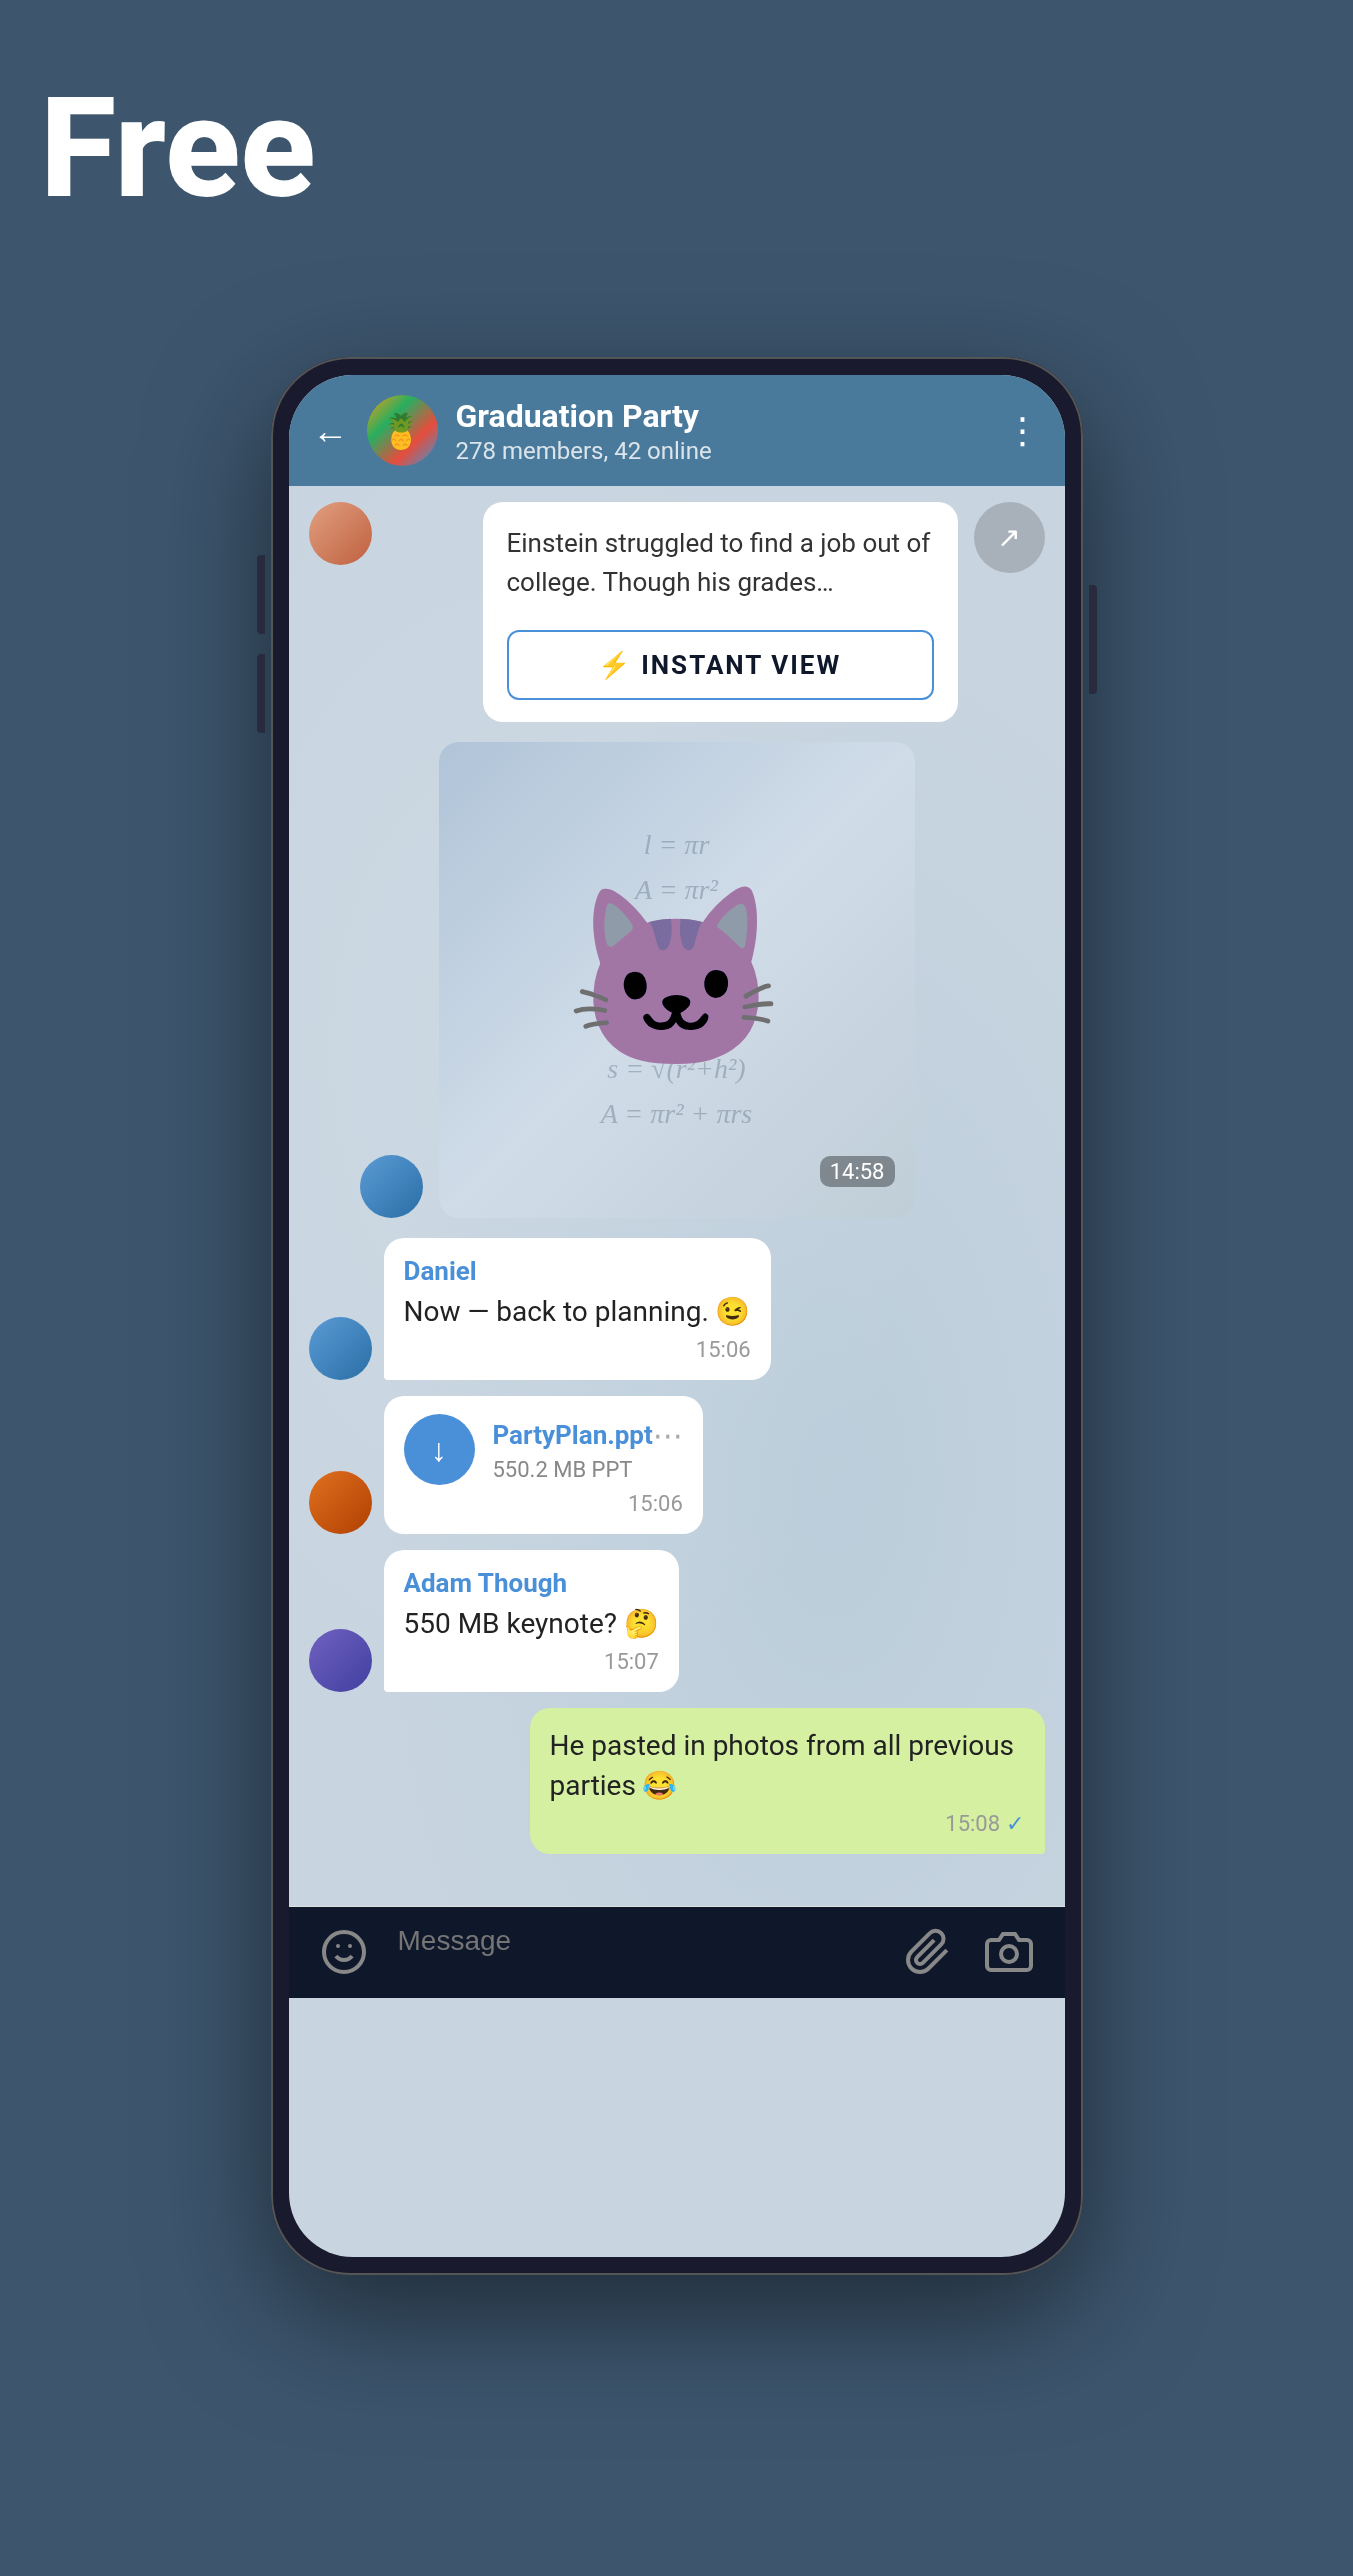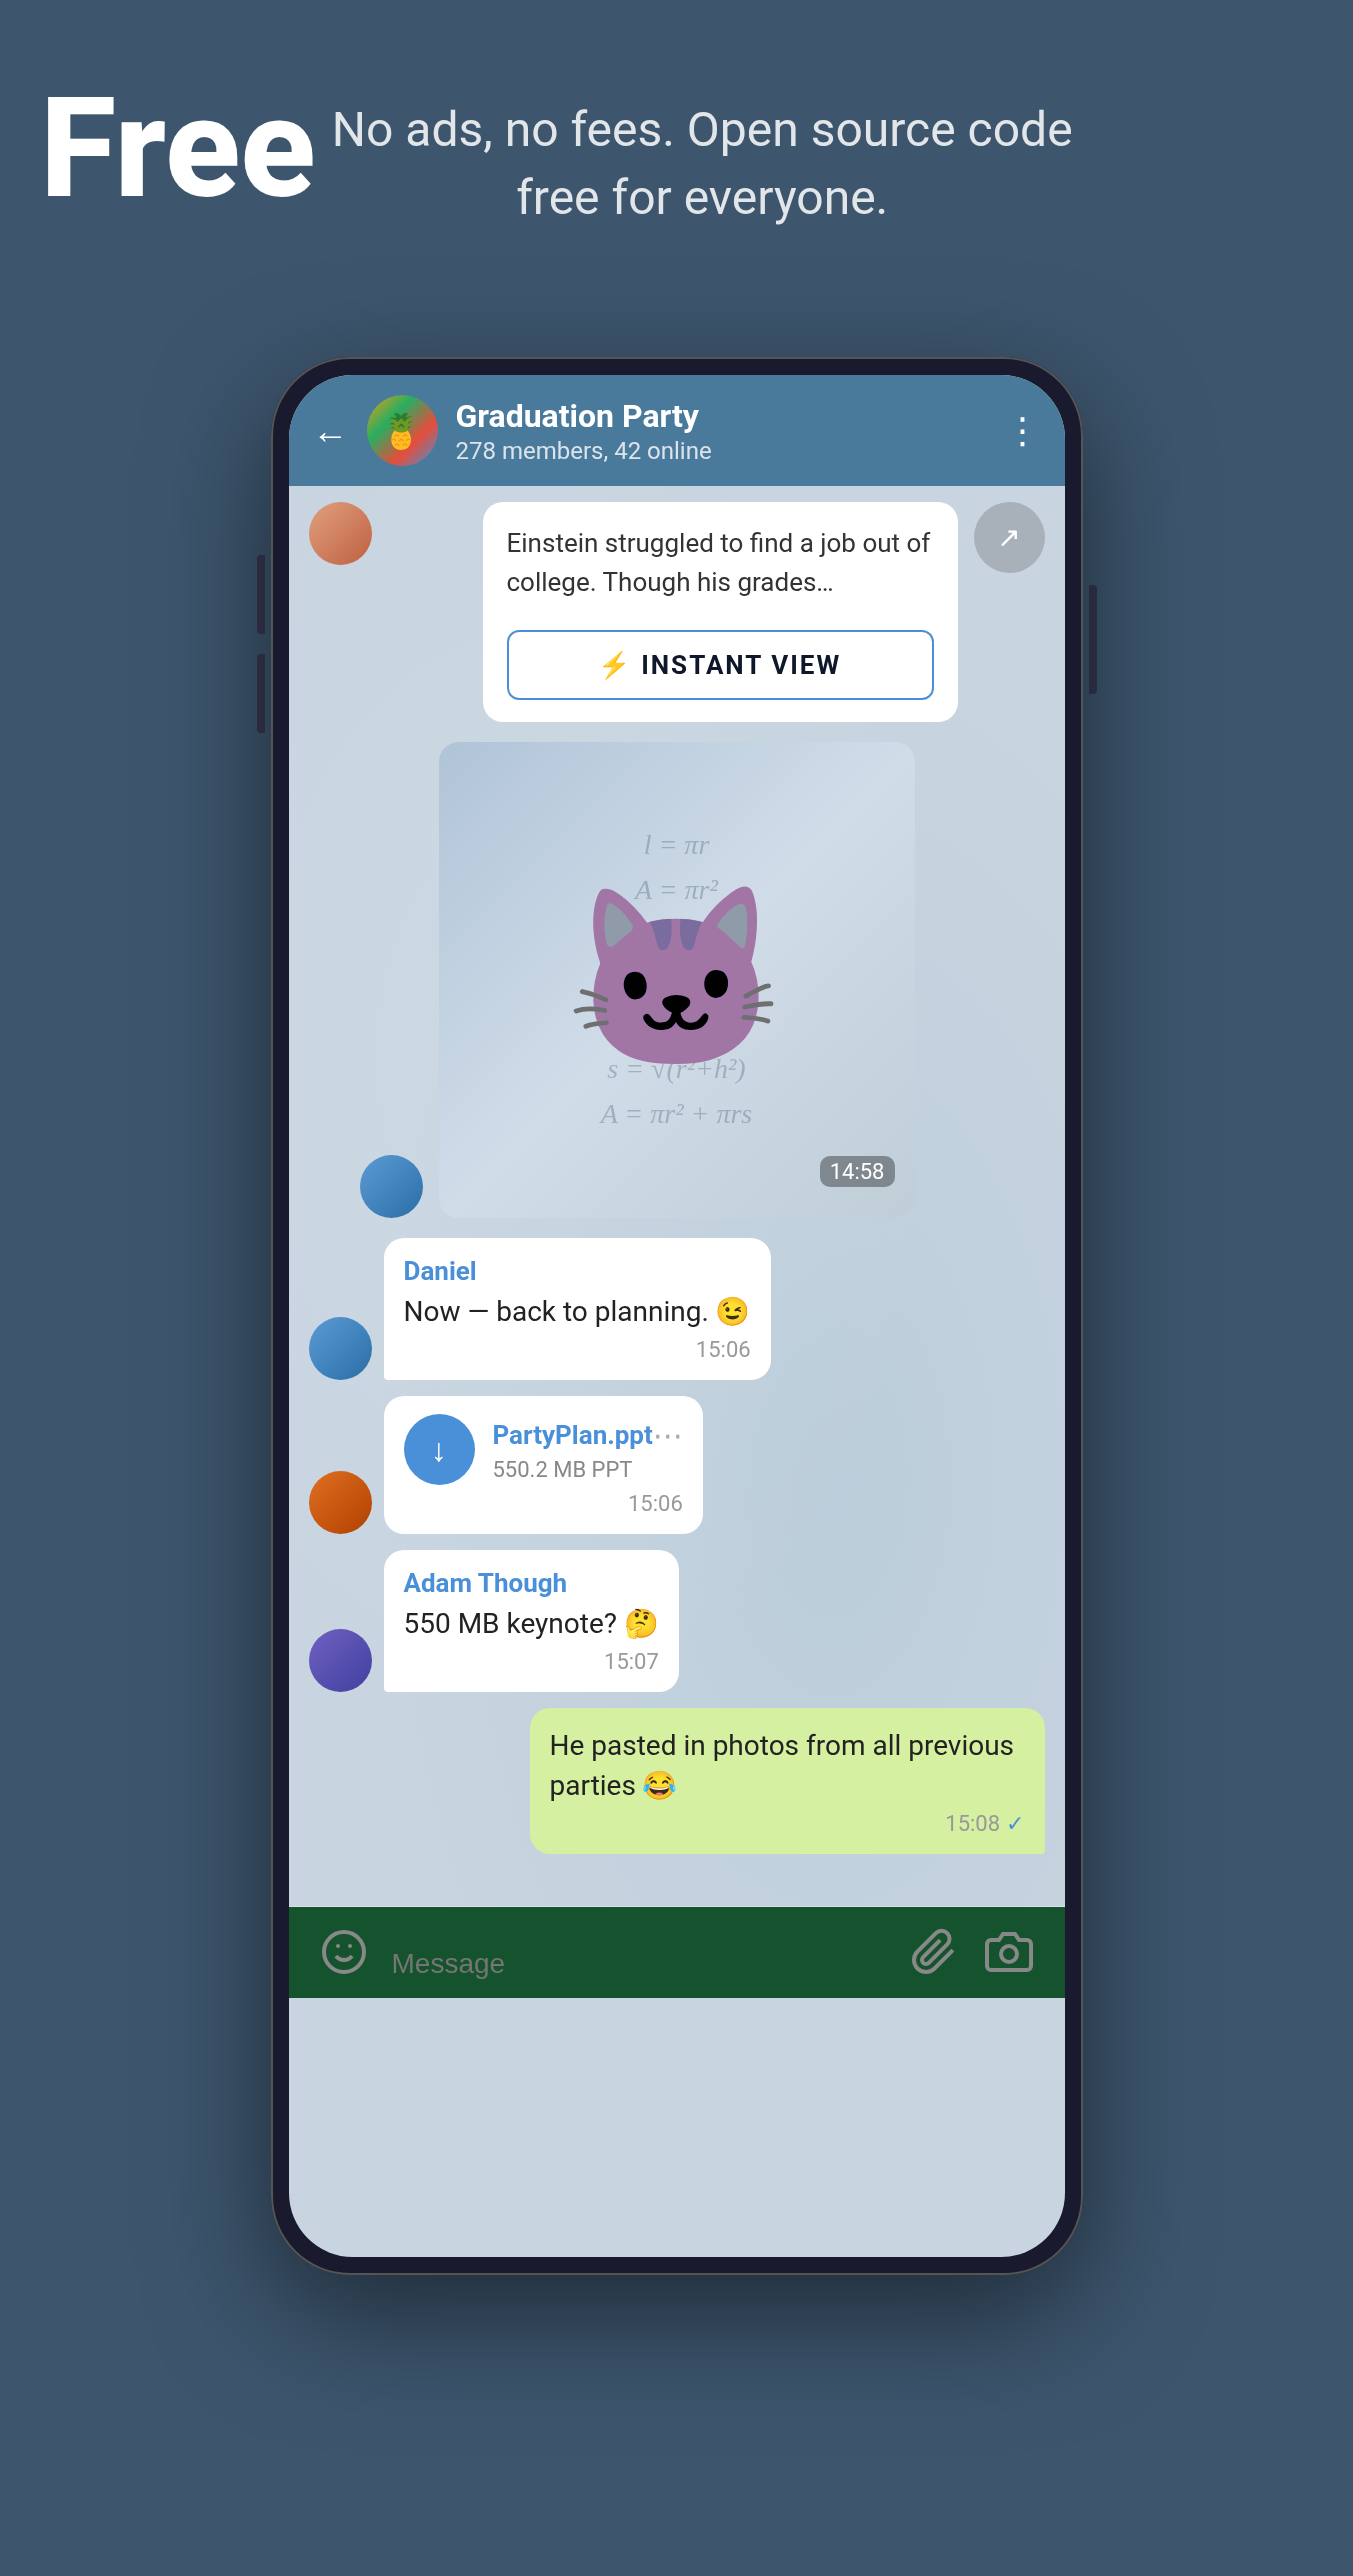--- a/index.html
+++ b/index.html
@@ -360,25 +360,25 @@
       cursor: pointer;
     }
     .file-size {
       color: #888;
       font-size: 22px;
       margin-top: 4px;
     }
 
     
     .chat-bottom {
-      background: #14532d;
-      display: flex;
-      align-items: flex-end;
+      background: #0f172a;
+      display: flex;
+      align-items: flex-start;
       padding: 18px 28px;
-      gap: 20px;
+      gap: 26px;
       border-top: 1px solid #e0e0e0;
     }
     .bottom-icon {
       width: 55px;
       height: 55px;
       display: flex;
       align-items: center;
       justify-content: center;
       cursor: pointer;
     }
@@ -396,21 +396,20 @@
       border: none;
       outline: none;
       background: transparent;
     }
   </style>
 </head>
 <body>
 
 <div class="hero">
   <h1 class="hero-title">Free</h1>
-  <p class="hero-subtitle">No ads, no fees. Open source code free for everyone.</p>
 </div>
 
 <div class="phone-wrapper">
   <div class="phone-frame">
     <div class="phone-inner">
       <div class="chat-app">
 
         <div class="chat-header">
           <span class="back-btn">←</span>
           <div class="header-avatar">

